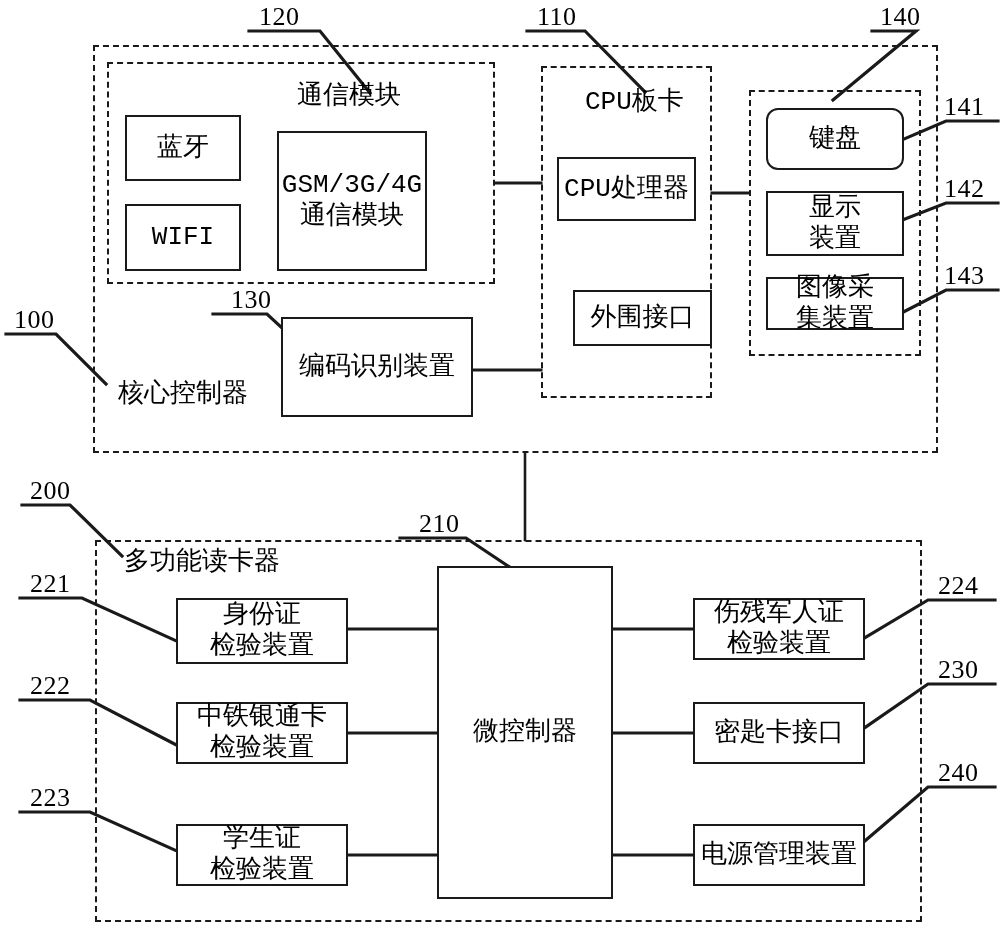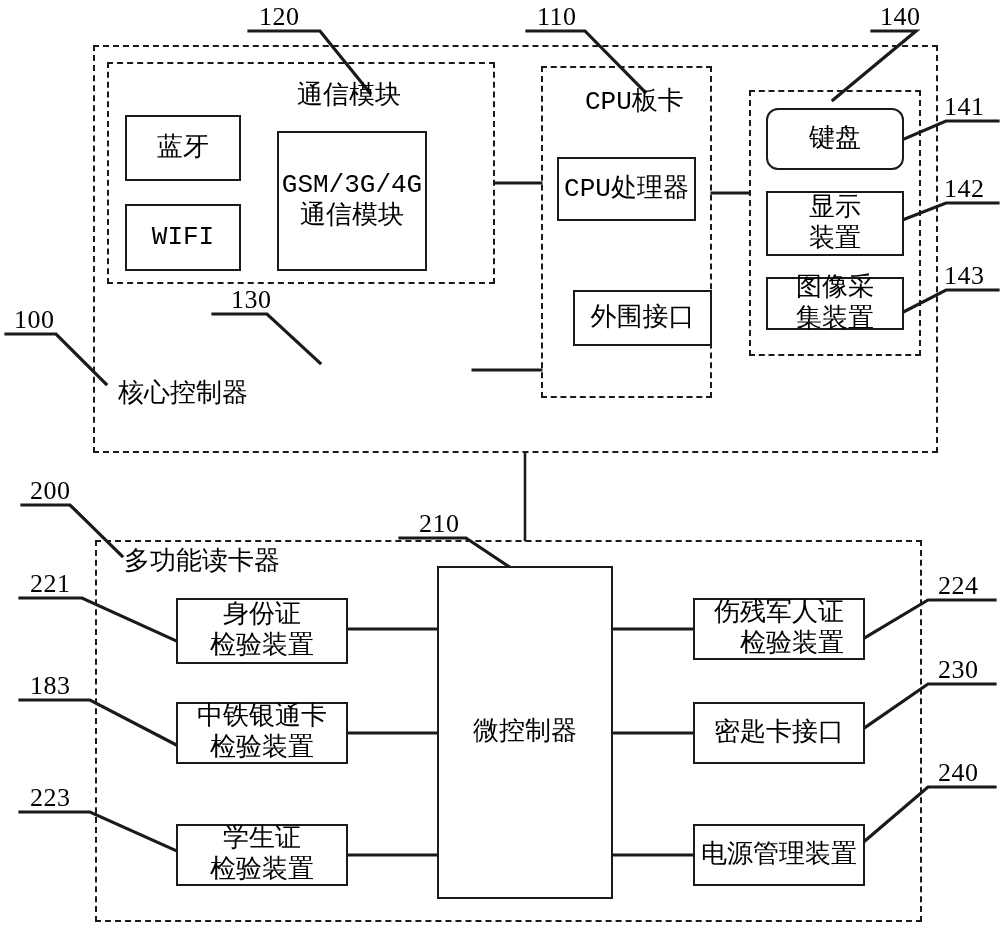--- a/index.html
+++ b/index.html
@@ -118,21 +118,21 @@
   <div class="ref" style="left:880px;top:2px;">140</div>
   <div class="ref" style="left:944px;top:92px;">141</div>
   <div class="ref" style="left:944px;top:174px;">142</div>
   <div class="ref" style="left:944px;top:261px;">143</div>
   <div class="ref" style="left:231px;top:285px;">130</div>
   <div class="ref" style="left:14px;top:305px;">100</div>
 
   <div class="ref" style="left:30px;top:476px;">200</div>
   <div class="ref" style="left:419px;top:509px;">210</div>
   <div class="ref" style="left:30px;top:569px;">221</div>
-  <div class="ref" style="left:30px;top:671px;">183</div>
+  <div class="ref" style="left:30px;top:671px;">222</div>
   <div class="ref" style="left:30px;top:783px;">223</div>
   <div class="ref" style="left:938px;top:571px;">224</div>
   <div class="ref" style="left:938px;top:655px;">230</div>
   <div class="ref" style="left:938px;top:758px;">240</div>
 
   <div class="frame" style="left:93px;top:45px;width:845px;height:408px;"></div>
   <div class="lbl fs26" style="left:118px;top:380px;">核心控制器</div>
 
   <div class="frame thin" style="left:107px;top:62px;width:388px;height:222px;"></div>
   <div class="lbl fs26" style="left:297px;top:82px;">通信模块</div>
@@ -149,31 +149,32 @@
   <div class="box fs26" style="left:557px;top:290px;width:139px;height:56px;margin-left:16px;">外围接口</div>
 
   <div class="frame thin" style="left:749px;top:90px;width:172px;height:266px;"></div>
 
   <div class="box fs26" style="left:766px;top:108px;width:138px;height:62px;border-radius:12px;">键盘</div>
   <div class="box fs26" style="left:766px;top:191px;width:138px;height:65px;">显示
 装置</div>
   <div class="box fs26" style="left:766px;top:277px;width:138px;height:53px;">图像采
 集装置</div>
 
+  <div class="box fs26" style="left:281px;top:317px;width:192px;height:100px;">编码识别装置</div>
 
   <div class="frame" style="left:95px;top:540px;width:827px;height:382px;"></div>
   <div class="lbl fs26" style="left:124px;top:548px;">多功能读卡器</div>
 
   <div class="box fs26" style="left:437px;top:566px;width:176px;height:333px;">微控制器</div>
 
   <div class="box fs26" style="left:176px;top:598px;width:172px;height:66px;">身份证
 检验装置</div>
   <div class="box fs26" style="left:176px;top:702px;width:172px;height:62px;">中铁银通卡
 检验装置</div>
   <div class="box fs26" style="left:176px;top:824px;width:172px;height:62px;">学生证
 检验装置</div>
 
-  <div class="box fs26" style="left:693px;top:598px;width:172px;height:62px;text-align:right;">伤残军人证
+  <div class="box fs26" style="left:693px;top:598px;width:172px;height:62px;">伤残军人证
 检验装置</div>
   <div class="box fs26" style="left:693px;top:702px;width:172px;height:62px;">密匙卡接口</div>
   <div class="box fs26" style="left:693px;top:824px;width:172px;height:62px;">电源管理装置</div>
 
 </div>
 
 </body></html>

